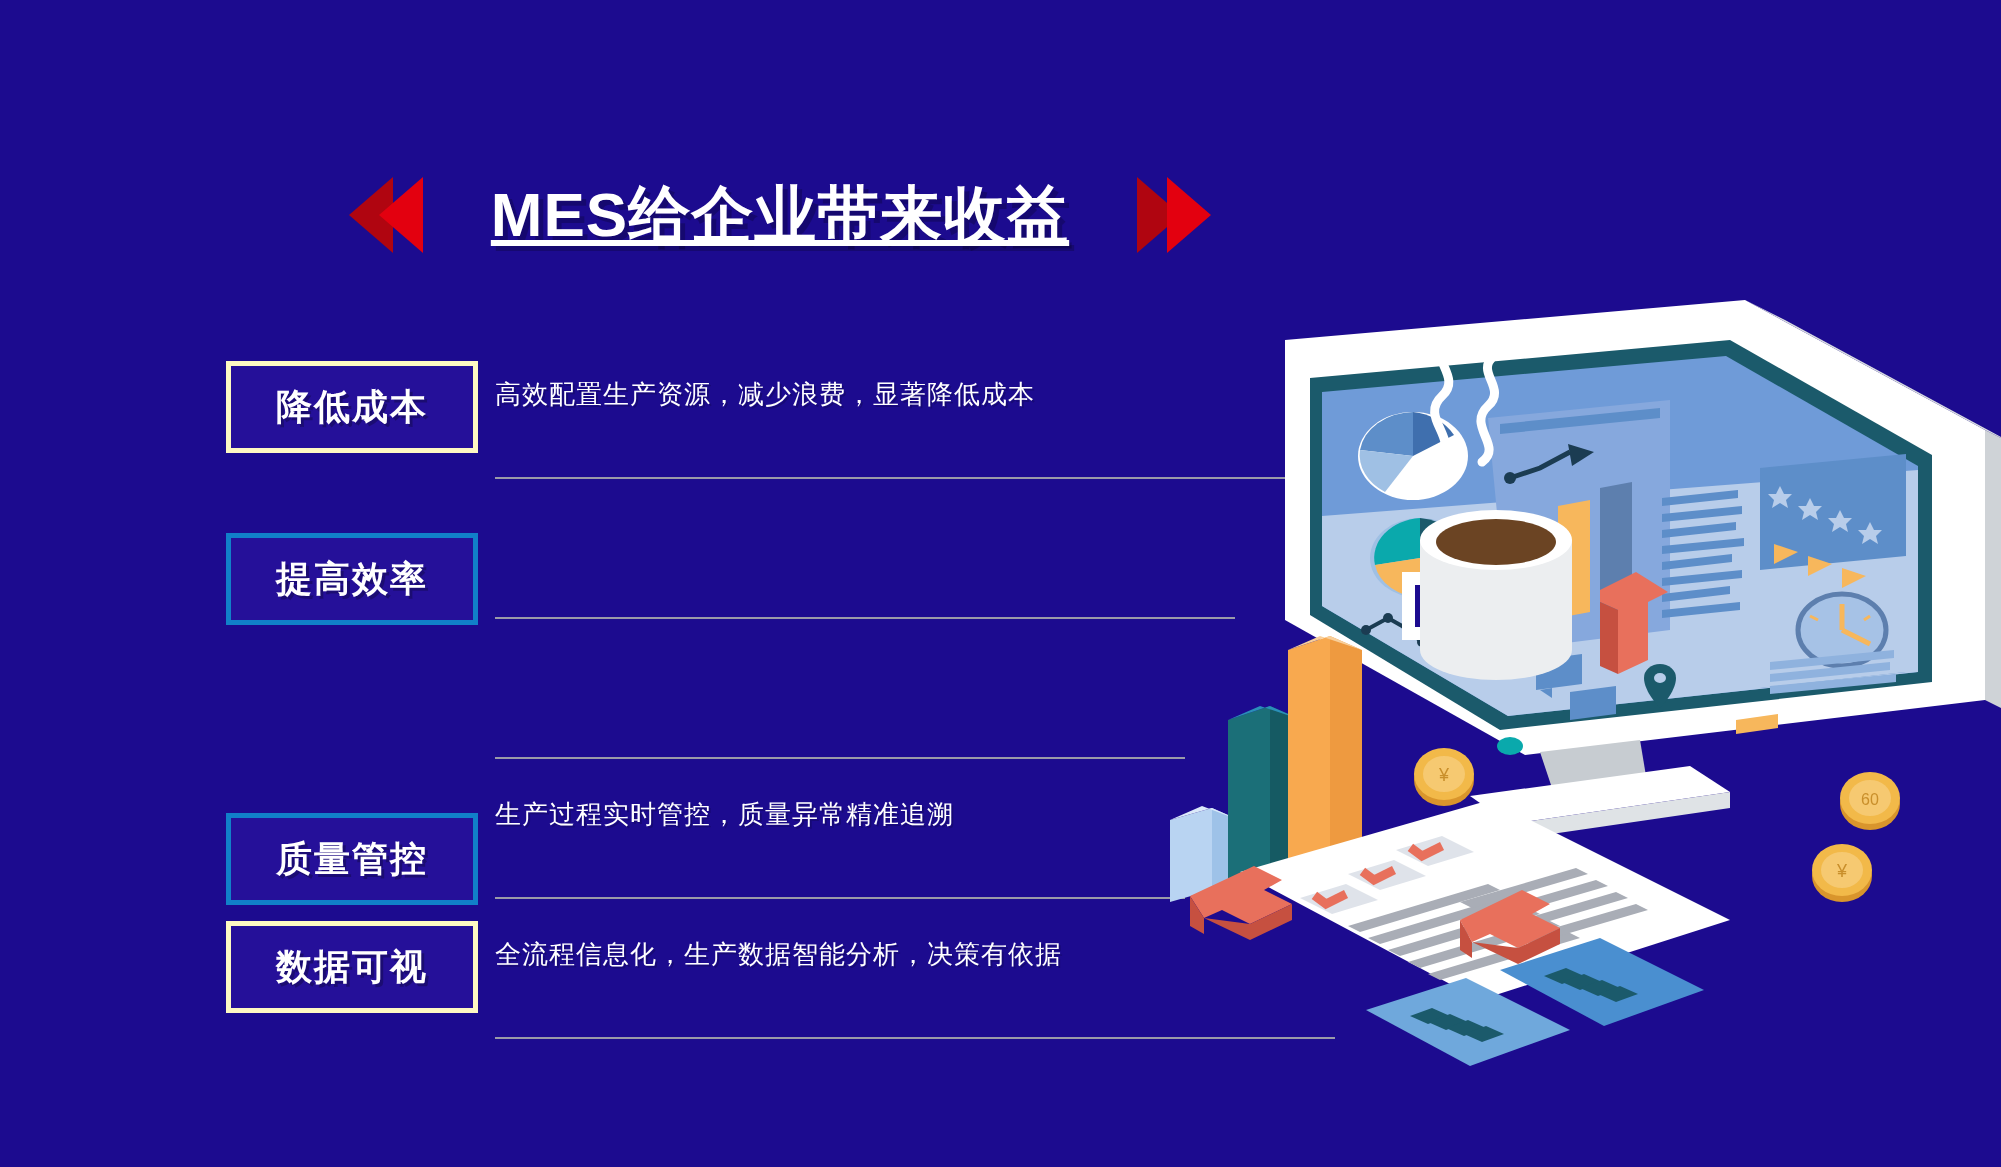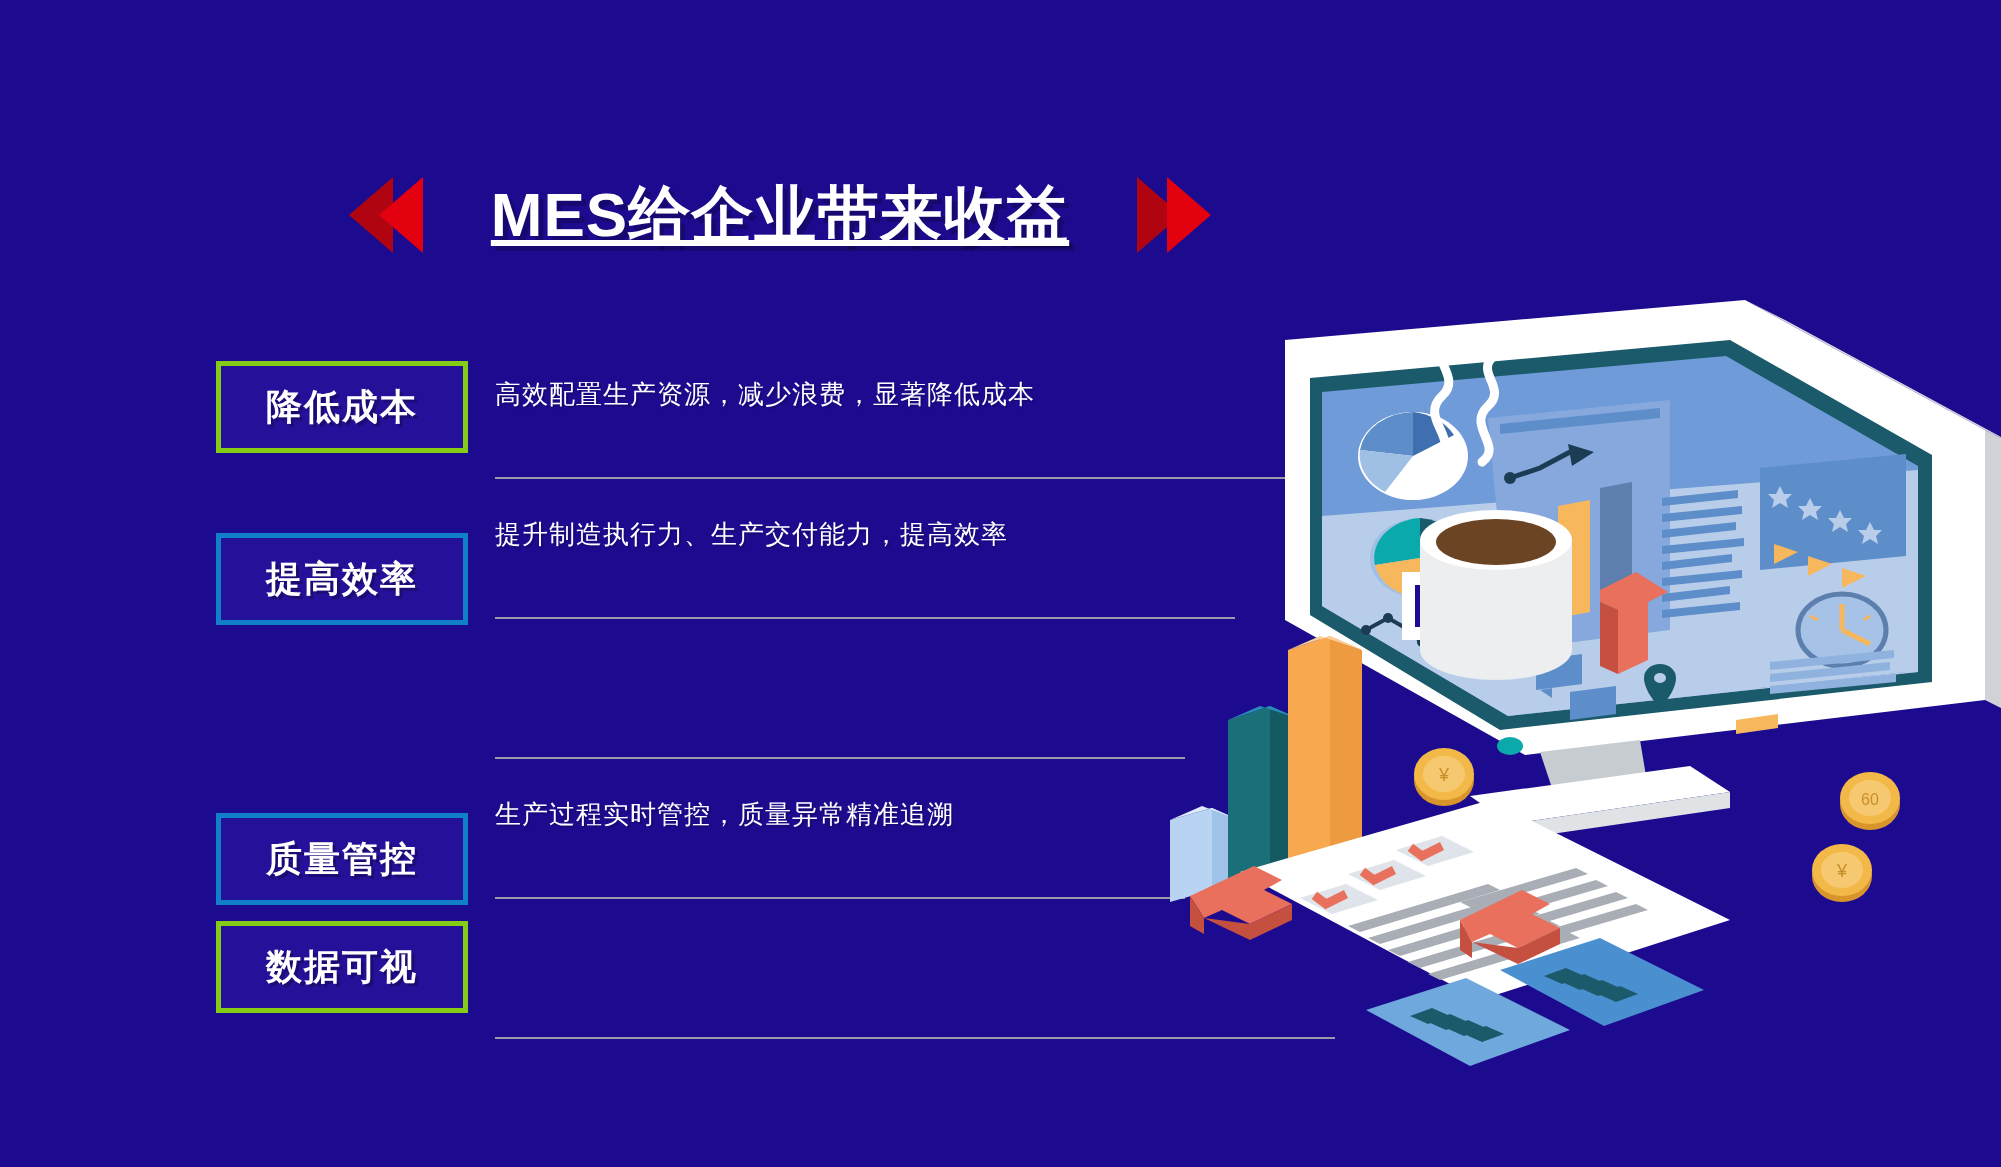--- a/index.html
+++ b/index.html
@@ -61,26 +61,26 @@
     left: 210px;
     top: 345px;
     width: 1130px;
   }
   .benefit-row {
     position: relative;
     height: 140px;
   }
   .tag-box {
     position: absolute;
-    left: 6px;
+    left: 16px;
     top: 16px;
     width: 252px;
     height: 92px;
     box-sizing: border-box;
-    border: 5px solid #84cc16;
+    border: 5px solid #fef9c3;
     background: #251099;
     display: flex;
     align-items: center;
     justify-content: center;
   }
   .tag-box.alt { border-color: #1180c9; margin-top: 32px; }
   .tag-label {
     color: #ffffff;
     font-size: 36px;
     font-weight: bold;
@@ -140,40 +140,40 @@
         <span class="tag-label">降低成本</span>
       </div>
       <div class="benefit-desc">高效配置生产资源，减少浪费，显著降低成本</div>
       <div class="divider" style="width:790px"></div>
     </div>
 
     <div class="benefit-row">
       <div class="tag-box alt">
         <span class="tag-label">提高效率</span>
       </div>
-      <div class="benefit-desc">提升制造执行力、生产交付能力，提高效率</div>
       <div class="divider" style="width:740px"></div>
     </div>
 
     <div class="benefit-row">
       <div class="divider" style="width:690px"></div>
     </div>
 
     <div class="benefit-row">
       <div class="tag-box alt">
         <span class="tag-label">质量管控</span>
       </div>
       <div class="benefit-desc">生产过程实时管控，质量异常精准追溯</div>
       <div class="divider" style="width:690px"></div>
     </div>
 
     <div class="benefit-row">
       <div class="tag-box">
         <span class="tag-label">数据可视</span>
       </div>
+      <div class="benefit-desc">全流程信息化，生产数据智能分析，决策有依据</div>
       <div class="divider" style="width:840px"></div>
     </div>
 
   </div>
 
   <div id="illustration">
     <svg width="840" height="790" viewBox="0 0 840 790" xmlns="http://www.w3.org/2000/svg">
 
       <g>
 

